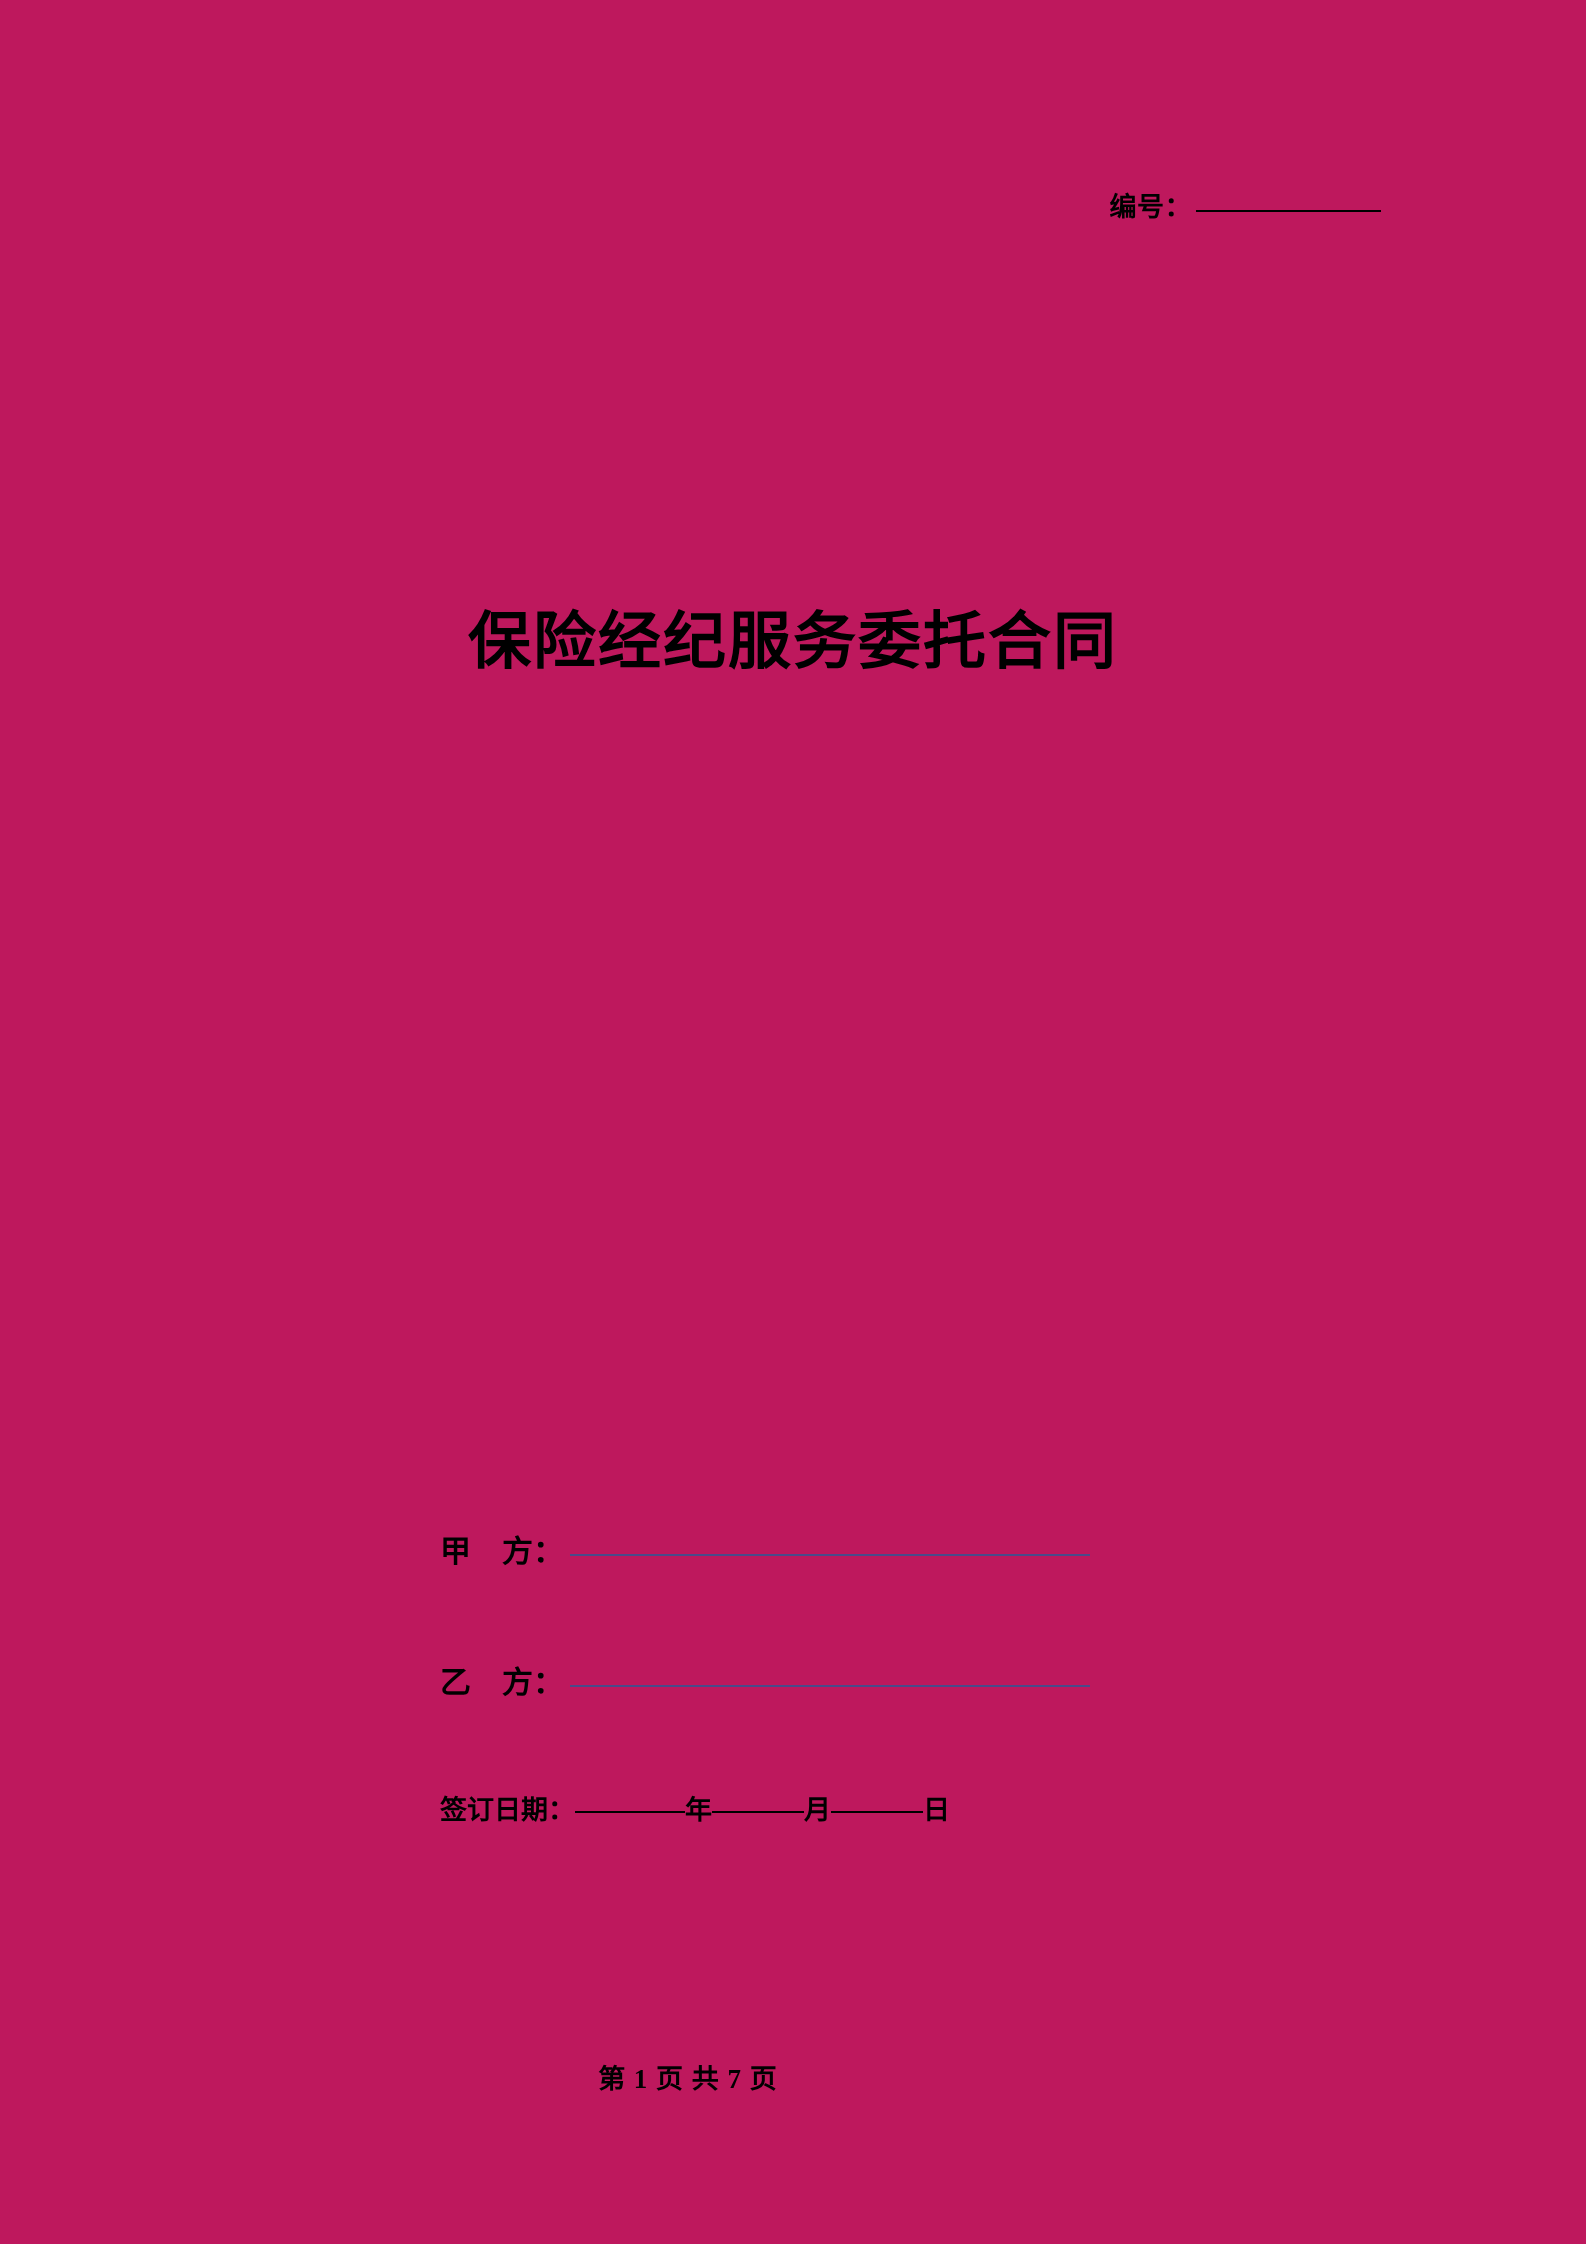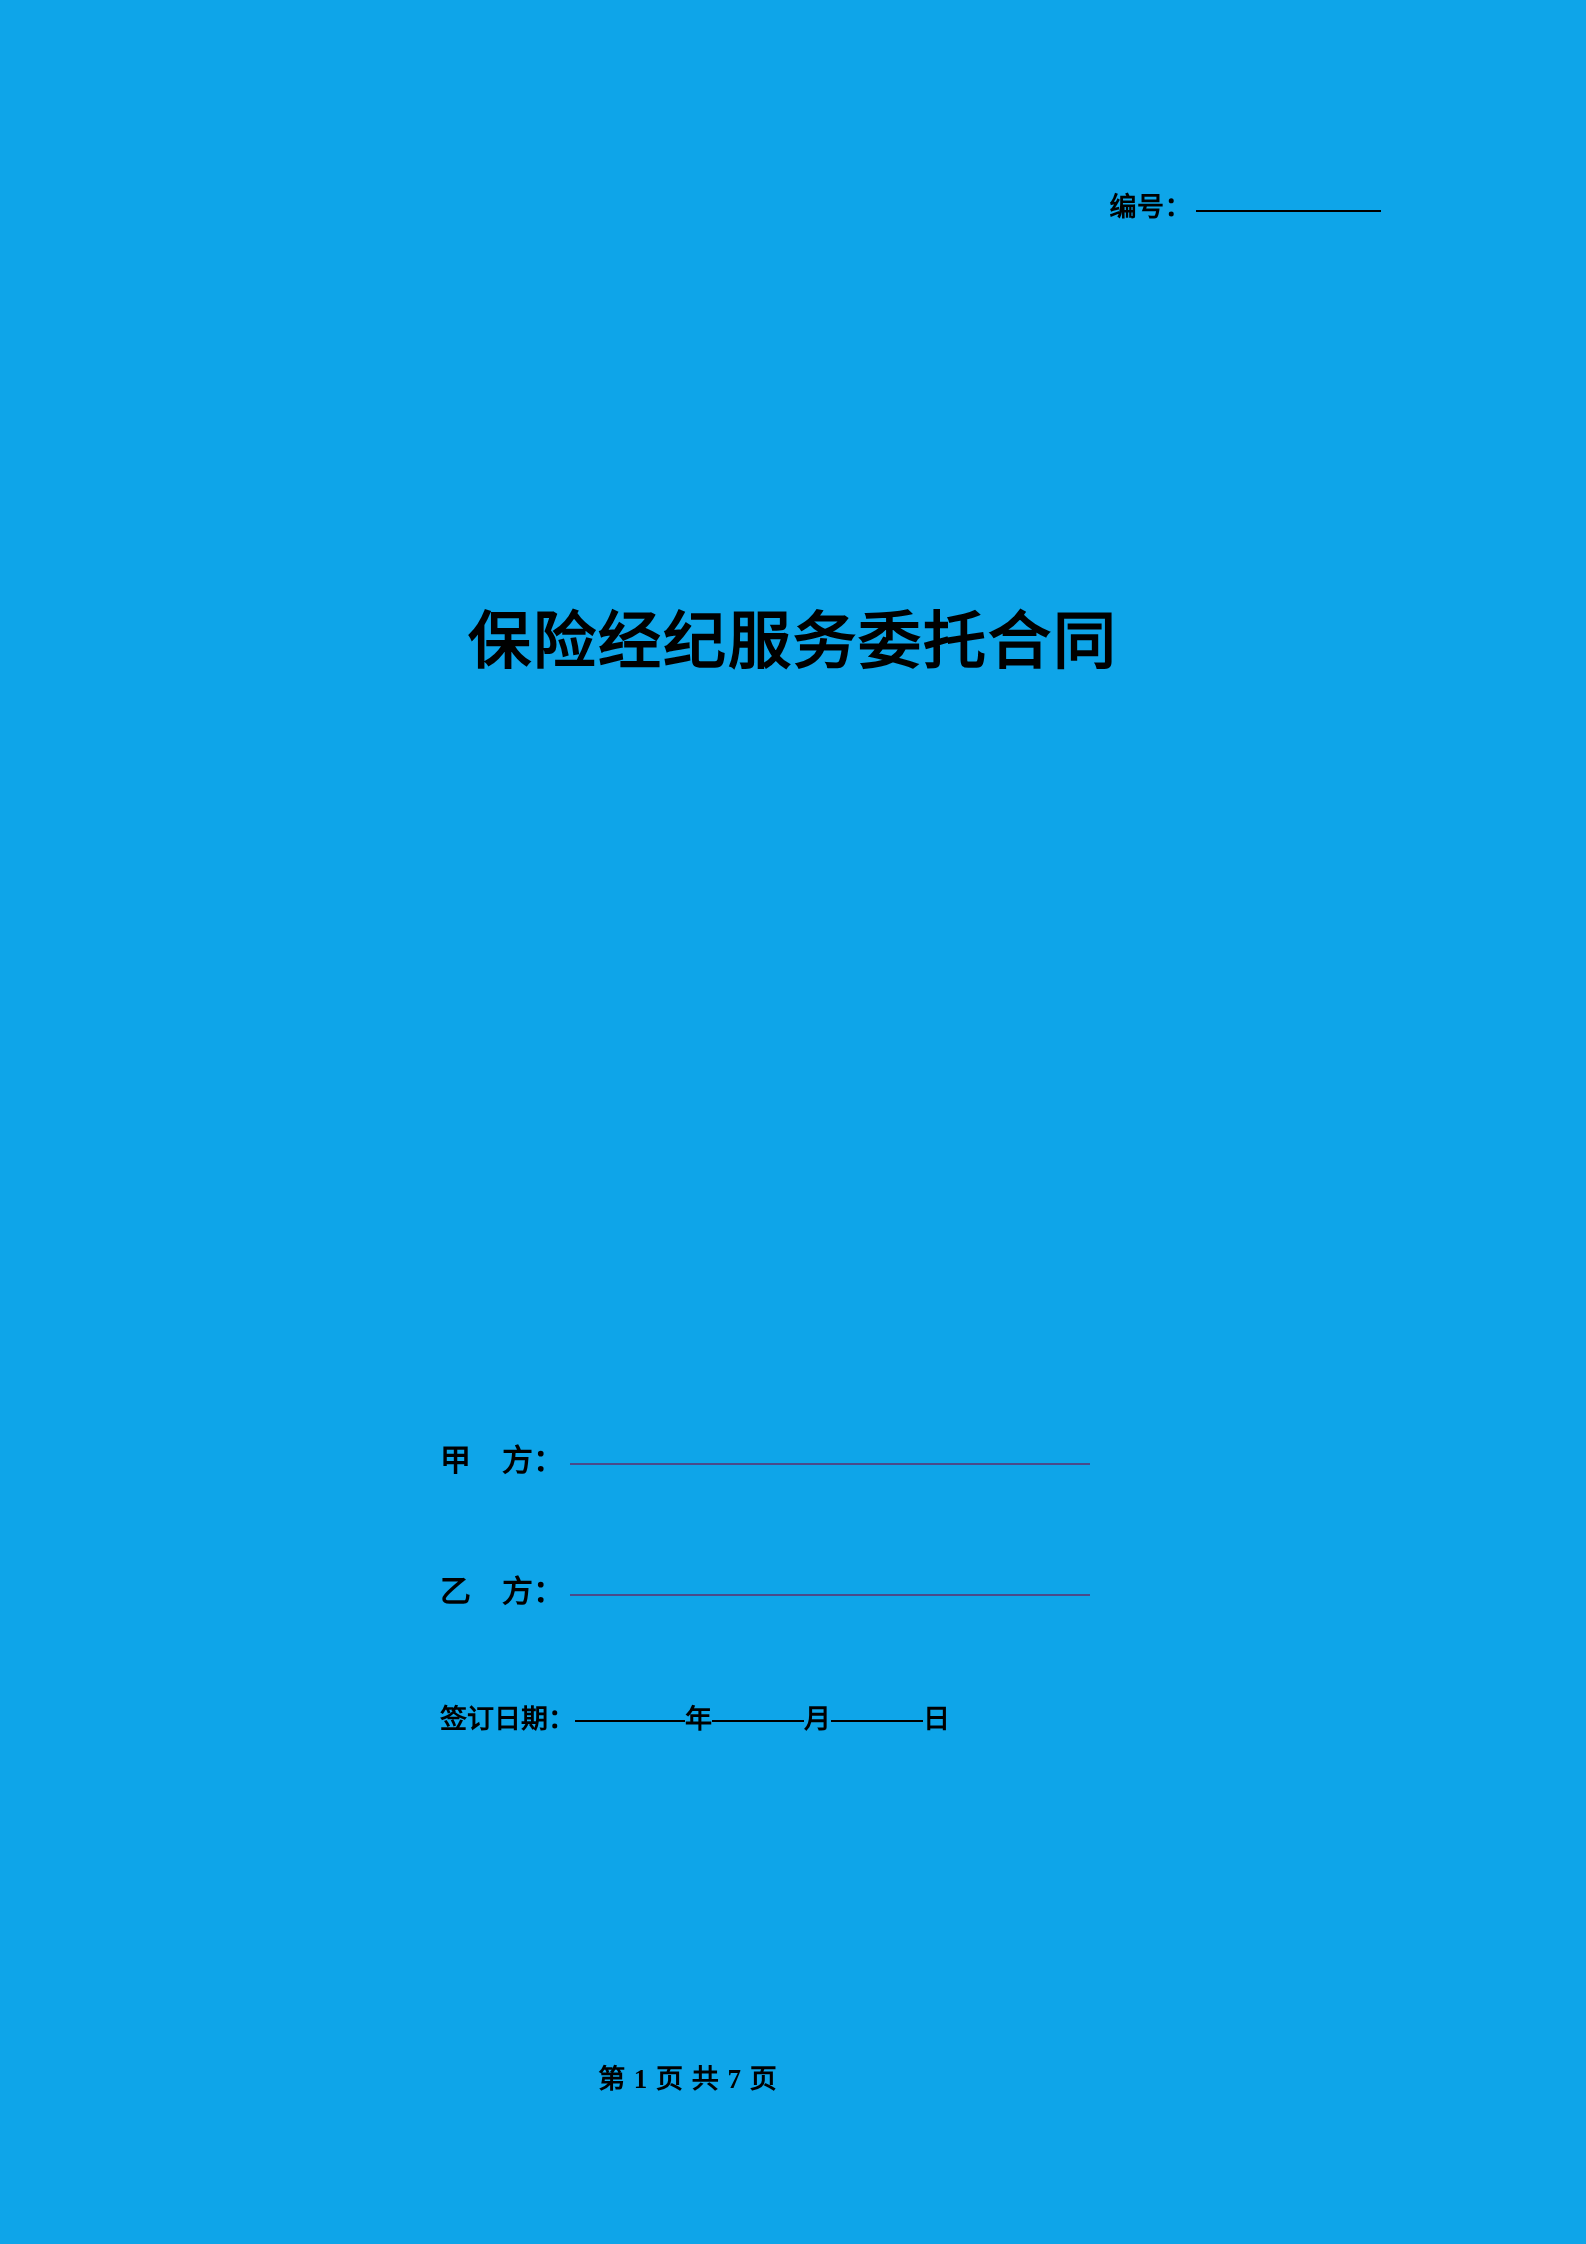--- a/index.html
+++ b/index.html
@@ -12,21 +12,21 @@
     height: 2244px;
     position: relative;
     font-family: "Liberation Serif", "DejaVu Serif", serif;
     color: #000000;
     overflow: hidden;
   }
 
   .page {
     position: absolute;
     inset: 0;
-    background: #0ea5e9;
+    background: #be185d;
   }
 
   
   .serial-row {
     position: absolute;
     top: 185px;
     right: 205px;
     display: flex;
     align-items: baseline;
     font-size: 27px;
@@ -55,21 +55,21 @@
     text-align: center;
     font-size: 63px;
     font-weight: bold;
     letter-spacing: 2px;
     font-family: Liberation Sans, sans-serif;
   }
 
   
   .parties {
     position: absolute;
-    top: 1435px;
+    top: 1526px;
     left: 440px;
     width: 760px;
     font-size: 31px;
     font-weight: bold;
   }
   .party-row {
     display: flex;
     align-items: baseline;
     margin-bottom: 86px;
     white-space: pre;

